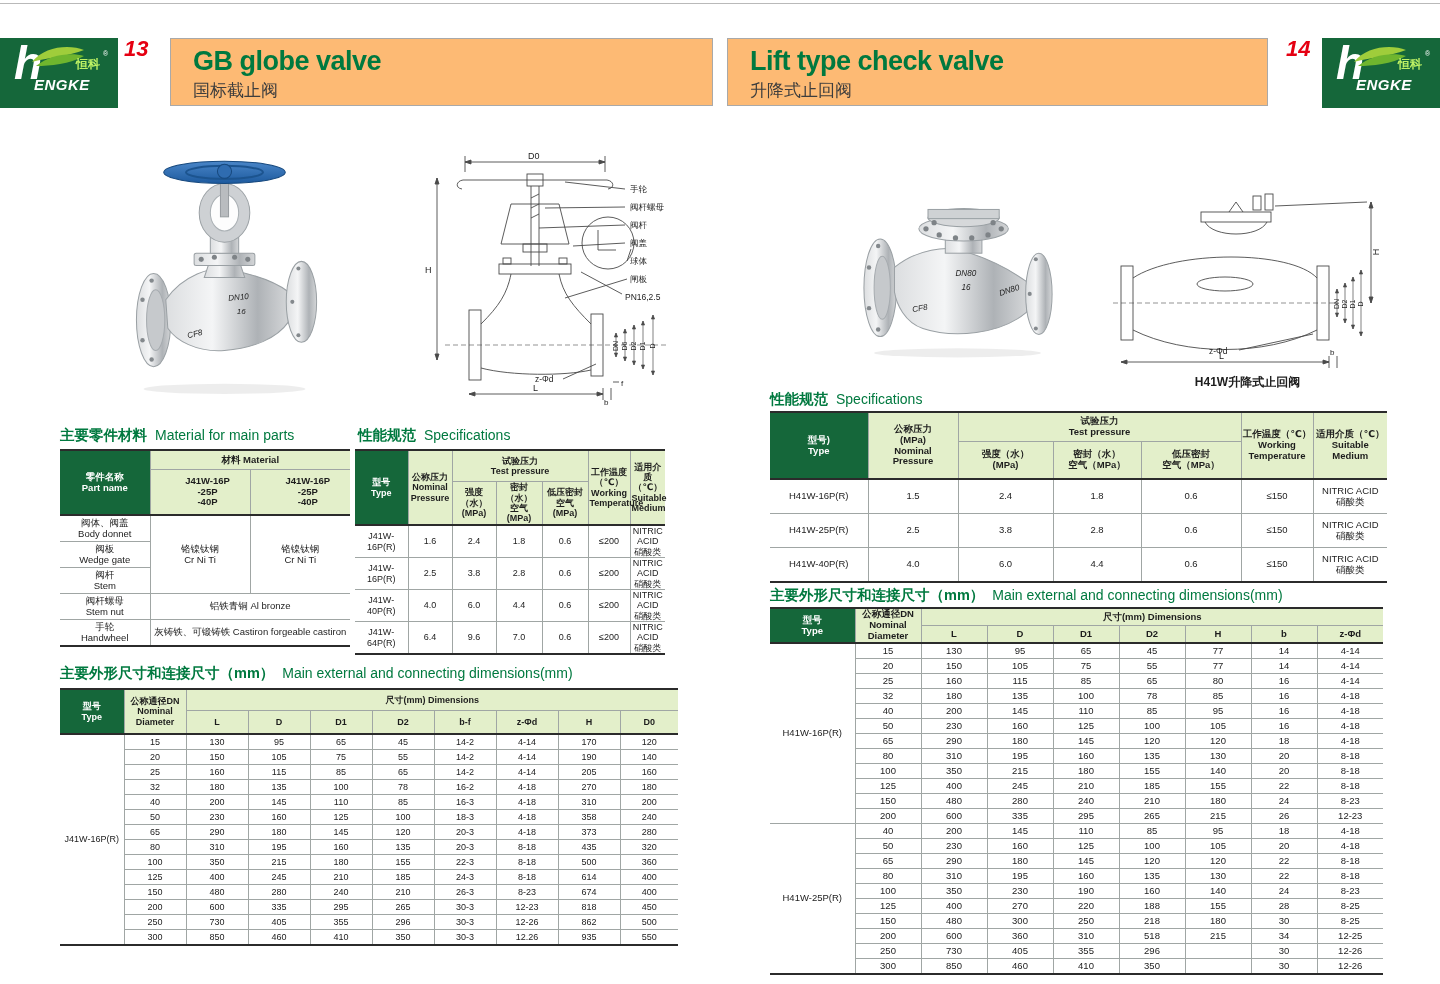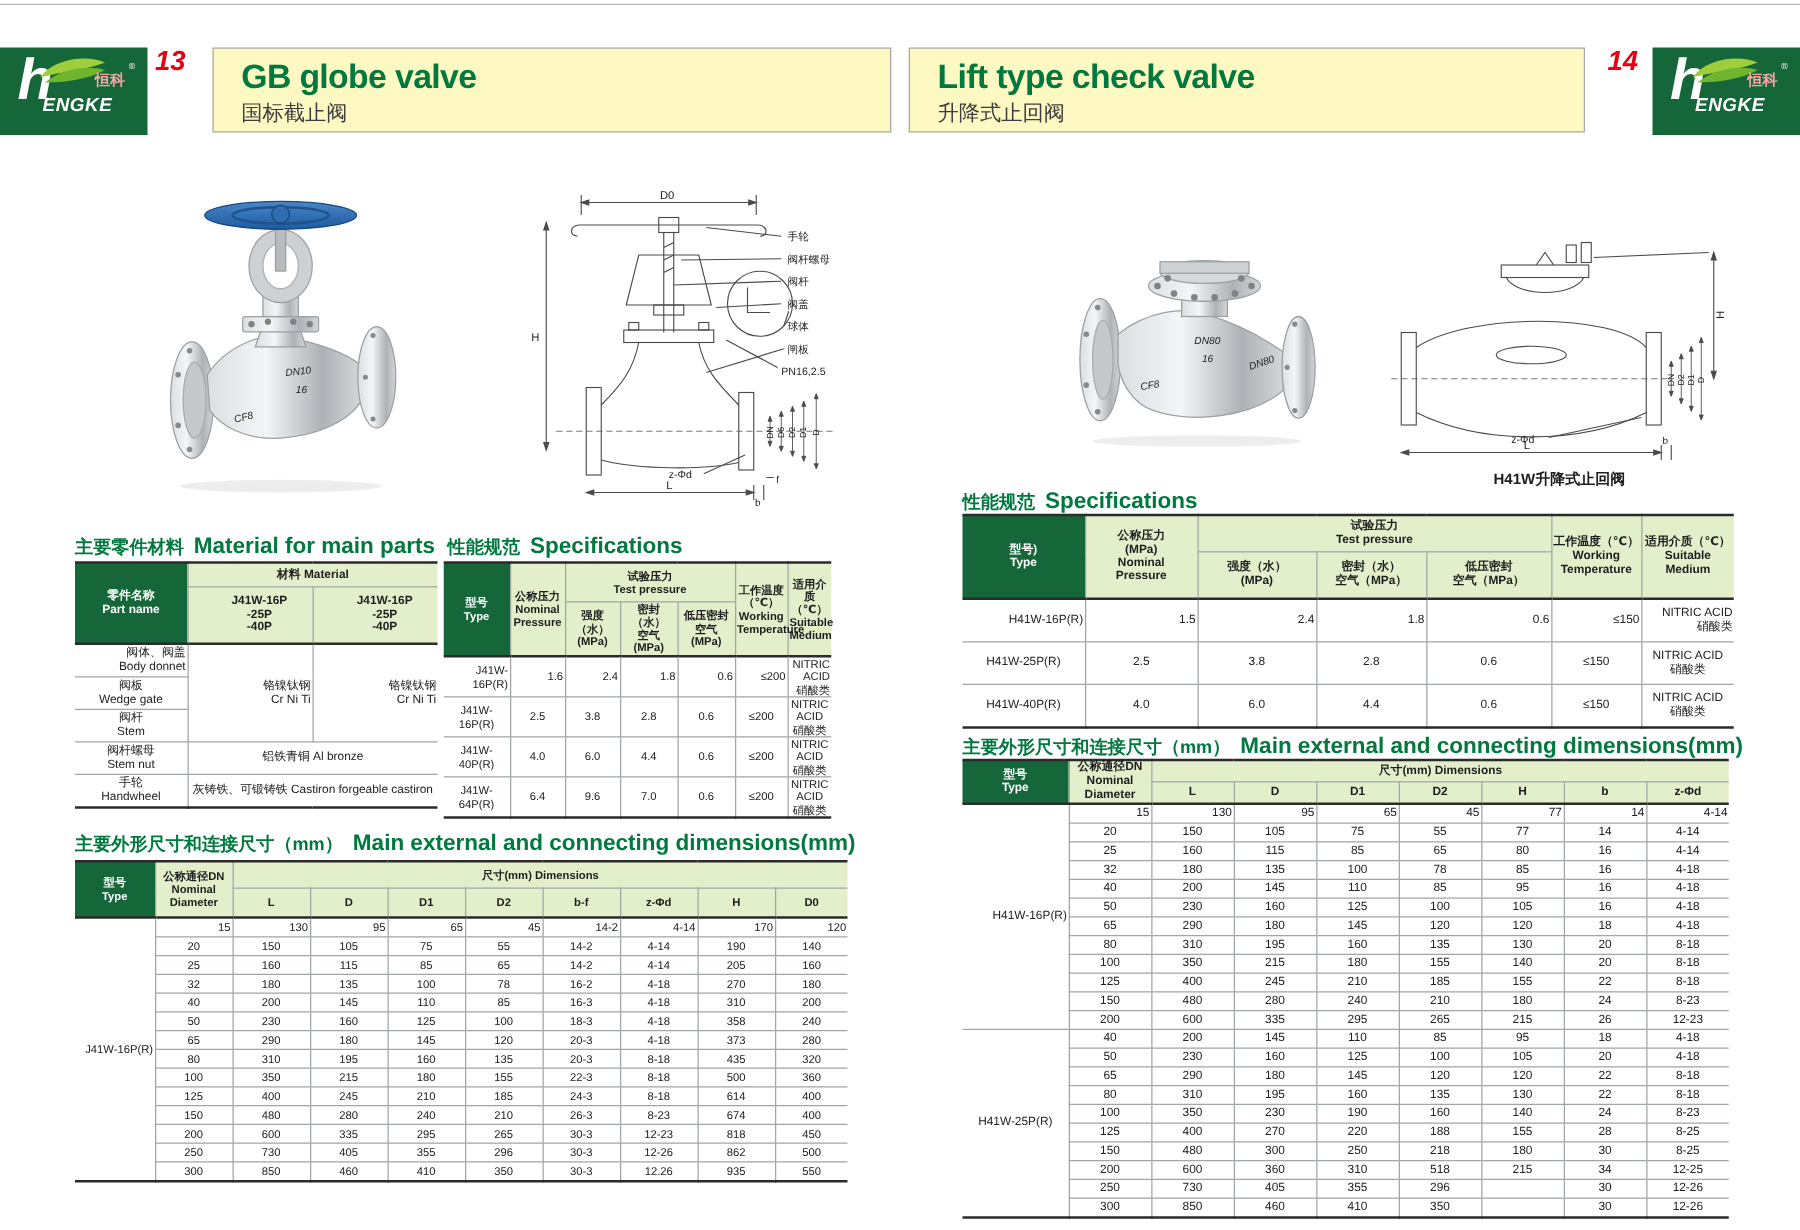--- a/index.html
+++ b/index.html
@@ -8,41 +8,41 @@
     font-family:"Liberation Sans","DejaVu Sans",sans-serif;color:#222;overflow:hidden;
   }
   .abs{position:absolute;}
   .top-rule{left:0;top:3px;width:1440px;height:1px;background:#b9b9b9;}
 
   
   .logo-box{width:118px;height:70px;background:#15673a;top:38px;overflow:hidden;}
   .logo-inner{position:relative;width:100%;height:100%;}
   .logo-h{position:absolute;left:14px;top:2px;color:#fff;font-weight:bold;font-style:italic;font-size:46px;line-height:1;}
   .logo-en{position:absolute;left:34px;top:38px;color:#fff;font-weight:bold;font-style:italic;font-size:15px;letter-spacing:.5px;}
-  .logo-cn{position:absolute;left:76px;top:18px;color:#fca5a5;font-weight:bold;font-size:12px;}
+  .logo-cn{position:absolute;left:76px;top:18px;color:#bef264;font-weight:bold;font-size:12px;}
   .logo-reg{position:absolute;left:103px;top:12px;color:#fff;font-size:7px;}
   .logo-leaf{position:absolute;left:30px;top:4px;}
   .pagenum{top:36px;color:#e50012;font-weight:bold;font-size:22px;font-style:italic;}
-  .titlebox{top:38px;height:68px;border:1px solid #a9a9a9;background:#fef9c3;box-sizing:border-box;padding:8px 0 0 22px;}
+  .titlebox{top:38px;height:68px;border:1px solid #a9a9a9;background:#fdba74;box-sizing:border-box;padding:8px 0 0 22px;}
   .title-en{color:#00793f;font-weight:bold;font-size:27px;line-height:1.1;letter-spacing:-.5px;}
   .title-zh{color:#3d3d3d;font-size:17px;margin-top:2px;}
 
   
   .sec-title{display:flex;align-items:baseline;gap:8px;white-space:nowrap;}
   .sec-title .zh{color:#00793f;font-weight:bold;font-size:14.5px;}
-  .sec-title .en{color:#00793f;font-weight:bold;font-size:18px;}
+  .sec-title .en{color:#00793f;font-weight:normal;font-size:14px;}
 
   
   table.tbl{border-collapse:collapse;table-layout:fixed;background:#fff;
     border-top:2px solid #2b2b2b;border-bottom:2px solid #2b2b2b;}
   .tbl th,.tbl td{border:1px solid #a0a6a4;text-align:center;vertical-align:middle;
     padding:0 1px;white-space:pre-line;font-weight:normal;color:#222;line-height:1.15;}
   .tbl thead th{background:#e3efca;font-weight:bold;color:#1d1d1d;}
   .tbl thead th.dark{background:#15673a;color:#fff;}
-  .tbl tbody tr:first-child td{border-top:2px solid #2b2b2b;text-align:right;}
+  .tbl tbody tr:first-child td{border-top:2px solid #2b2b2b;}
   .tbl th:first-child,.tbl td:first-child{border-left:none;margin-left:25px;}
   .tbl th:last-child,.tbl td:last-child{border-right:none;}
   .tbl td.type{border-left:none;border-bottom:none;background:#fff;}
   .tbl td.type.sect{border-top:1px solid #a0a6a4;}
 
   .t-mat{width:290px;font-size:9.5px;}
   .t-mat thead tr:nth-child(1) th{height:18px;}
   .t-mat thead tr:nth-child(2) th{height:44px;padding-left:16px;}
   .t-mat tbody td{height:25px;}
 

